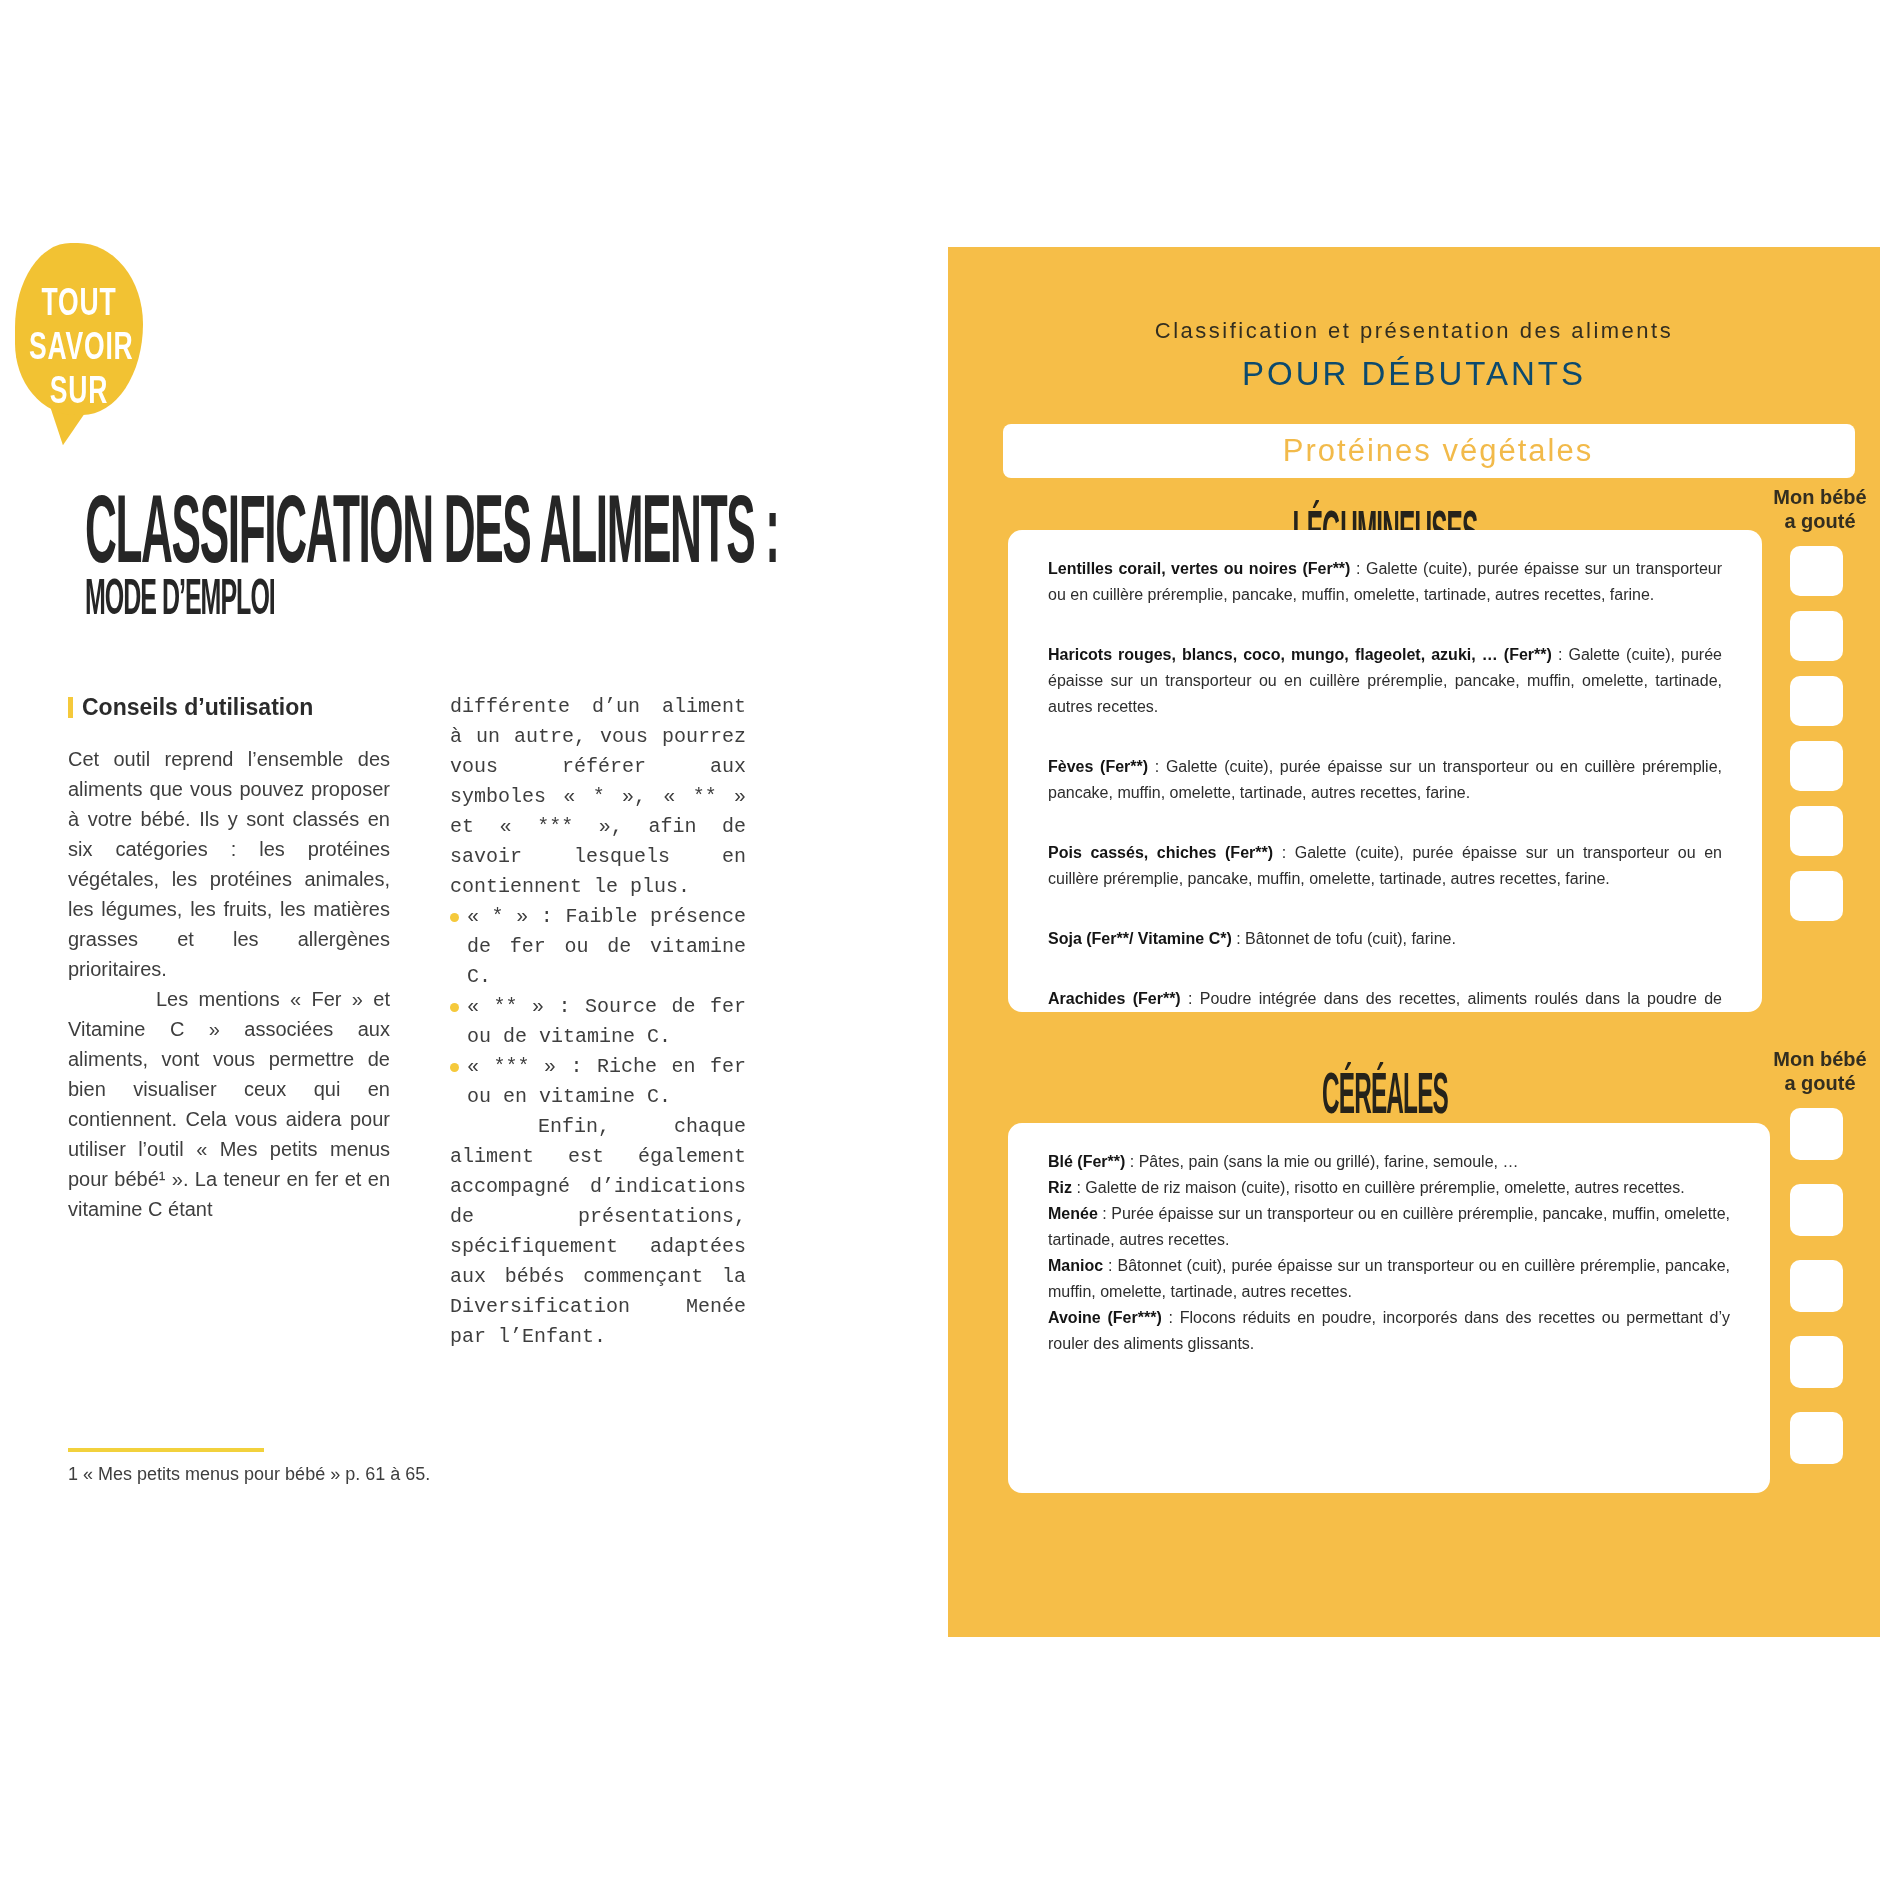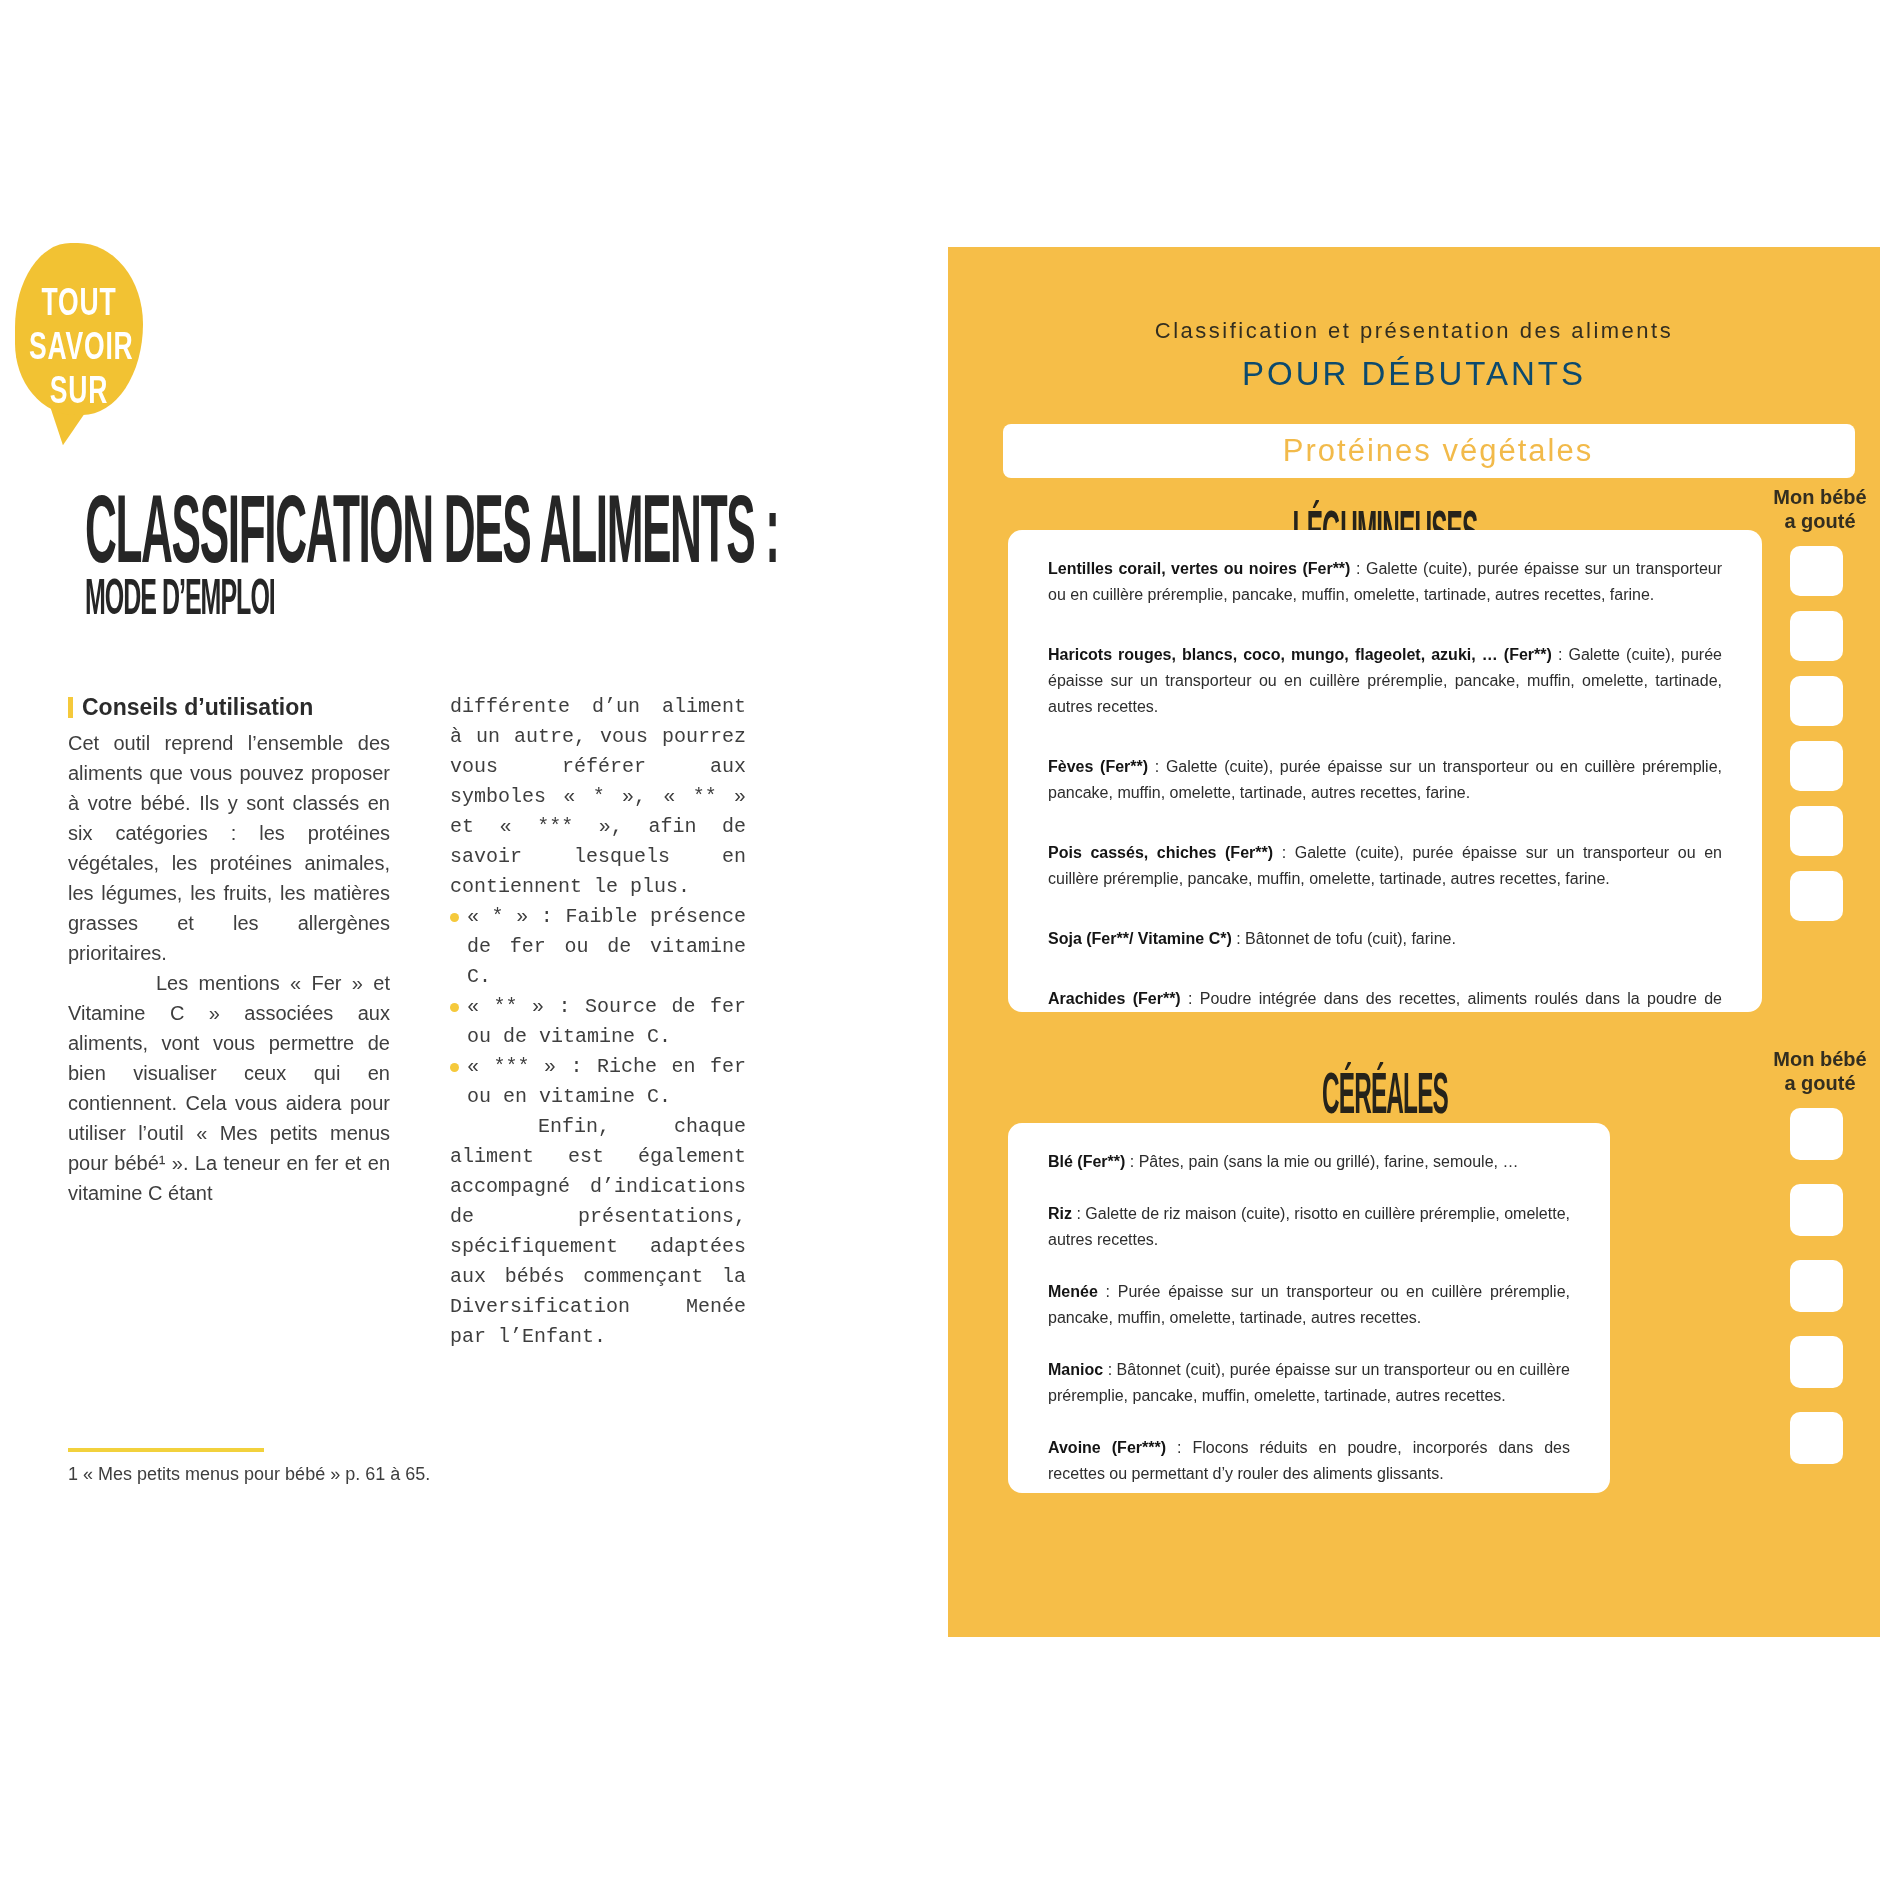--- a/index.html
+++ b/index.html
@@ -17,21 +17,21 @@
     transform:scale(.78,1.15); transform-origin:center top; }
 
   .main-title { left:85px; top:474px; font-weight:700; font-size:96px; letter-spacing:-3px;
     color:#262626; white-space:nowrap; transform:scale(.46,1); transform-origin:left top; }
   .subtitle { left:85px; top:568px; font-weight:700; font-size:50px; letter-spacing:-2px;
     color:#262626; white-space:nowrap; transform:scale(.5,1); transform-origin:left top; }
 
   .col { color:#3E3E3E; font-size:20px; line-height:30px; text-align:justify; }
   .col1 { left:68px; top:692px; width:322px; }
   .col2 { left:450px; top:692px; width:296px;font-family:Liberation Mono, monospace; }
-  .col-heading { font-weight:700; font-size:23px; color:#2b2b2b; margin-bottom:6px;
+  .col-heading { font-weight:700; font-size:23px; color:#2b2b2b; margin-bottom:22px;
     text-align:center; display:flex; align-items:center; }
   .heading-bar { display:inline-block; width:5px; height:21px; background:#F5C93B;
     margin-right:9px; }
   .indent { text-indent:88px; }
   .bullet-item { position:relative; padding-left:17px; text-align:justify; }
   .bullet-item .dot { position:absolute; left:0; top:11px; width:9px; height:9px;
     border-radius:50%; background:#F5C93B; }
   .footnote-line { left:68px; top:1448px; width:196px; height:4px; background:#F2D13C; }
   .footnote { left:68px; top:1464px; font-size:18px; color:#3E3E3E; }
 
@@ -52,21 +52,21 @@
   .sec-title.s1 { left:437px; top:812px; }
 
   .cb-label { width:130px; text-align:center; font-weight:700; font-size:20px;
     line-height:24px; color:#332E20; }
   .cb-label.l0 { left:807px; top:238px; }
   .cb-label.l1 { left:807px; top:800px; }
 
   .food-box { background:#ffffff; border-radius:14px; padding:26px 40px; overflow:hidden;
     display:flex; flex-direction:column; }
   .food-box.b0 { left:60px; top:283px; width:754px; height:482px; gap:34px; }
-  .food-box.b1 { left:60px; top:876px; width:602px; height:370px; gap:26px; }
+  .food-box.b1 { left:60px; top:876px; width:762px; height:370px; }
   .food-item { font-size:16px; line-height:26px; color:#2D2D2D; text-align:justify; }
   .food-item b { color:#141414; }
 
   .cb-col { display:flex; flex-direction:column; }
   .cb-col.c0 { left:842px; top:299px; gap:15px; }
   .cb-col.c1 { left:842px; top:861px; gap:24px; }
   .checkbox { width:53px; height:50px; background:#ffffff; border-radius:10px; }
   .cb-col.c1 .checkbox { height:52px; }
 </style>
 </head>

